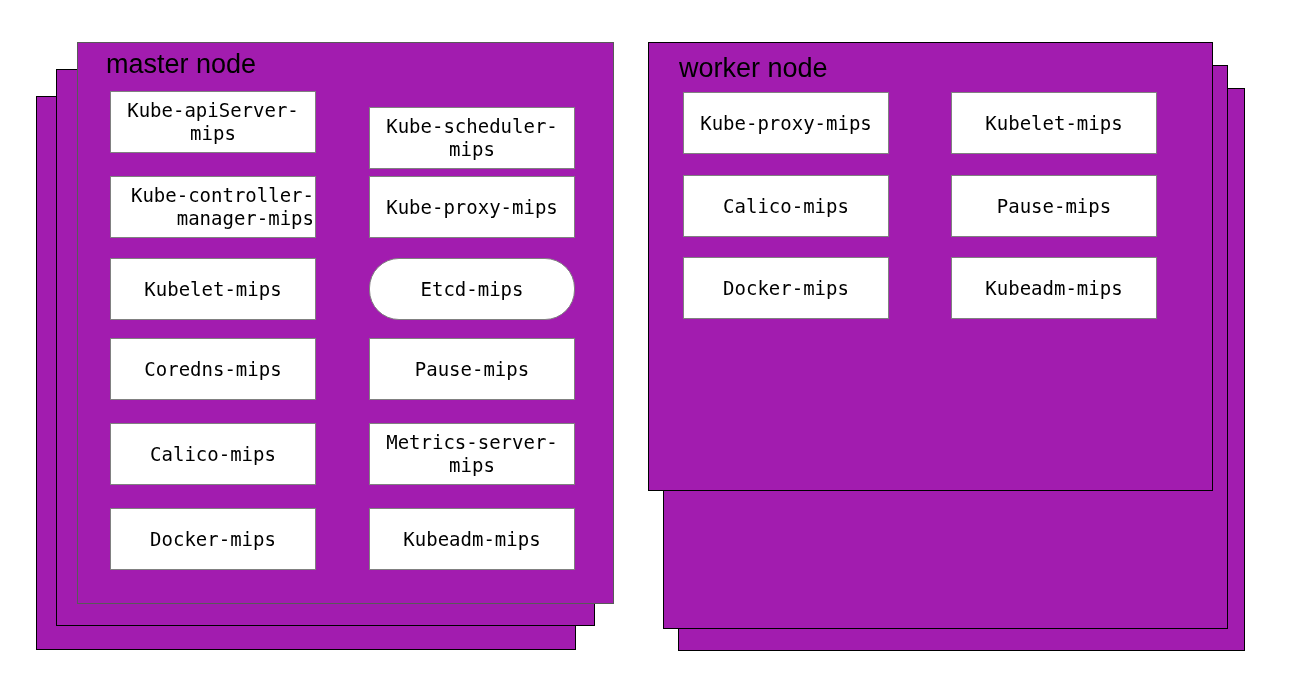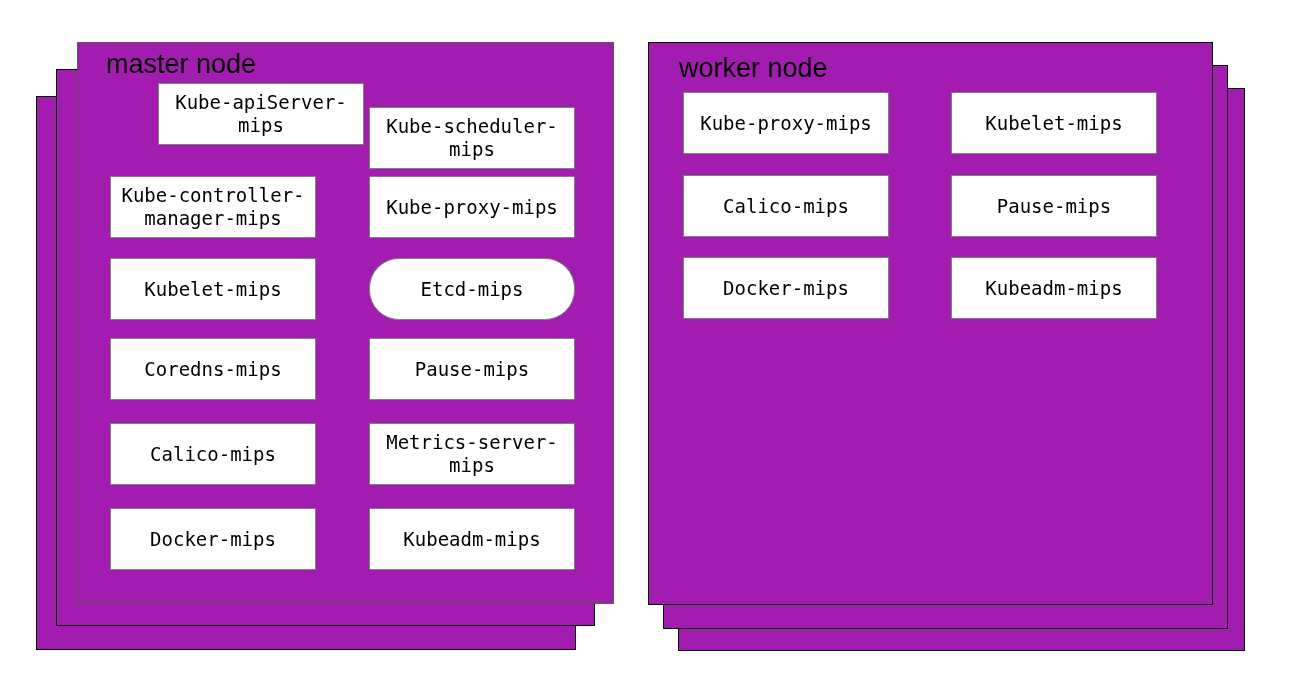--- a/index.html
+++ b/index.html
@@ -57,35 +57,35 @@
   <div class="layer" style="left:36px; top:96px; width:540px; height:554px;"></div>
   <div class="layer" style="left:56px; top:69px; width:539px; height:557px;"></div>
 
   <div class="layer" style="left:678px; top:88px; width:567px; height:563px;"></div>
   <div class="layer" style="left:663px; top:65px; width:565px; height:564px;"></div>
 
   <div class="layer front-gray" style="left:77px; top:42px; width:537px; height:562px;">
 
     <div class="node-title" style="left:28px; top:8px;">master node</div>
 
-    <div class="component" style="left:32px;  top:40px;margin-left:48px;">Kube-apiServer-mips</div>
+    <div class="component" style="left:32px;  top:48px;">Kube-apiServer-mips</div>
     <div class="component" style="left:291px; top:48px;margin-top:16px;">Kube-scheduler-mips</div>
-    <div class="component" style="left:32px;  top:133px;">Kube-controller-manager-mips</div>
+    <div class="component" style="left:32px;  top:133px;text-align:right;">Kube-controller-manager-mips</div>
     <div class="component" style="left:291px; top:133px;">Kube-proxy-mips</div>
     <div class="component" style="left:32px;  top:215px;">Kubelet-mips</div>
     <div class="component" style="left:291px; top:215px;border-radius:30px;">Etcd-mips</div>
     <div class="component" style="left:32px;  top:295px;">Coredns-mips</div>
     <div class="component" style="left:291px; top:295px;">Pause-mips</div>
     <div class="component" style="left:32px;  top:380px;">Calico-mips</div>
     <div class="component" style="left:291px; top:380px;">Metrics-server-mips</div>
     <div class="component" style="left:32px;  top:465px;">Docker-mips</div>
     <div class="component" style="left:291px; top:465px;">Kubeadm-mips</div>
   </div>
 
-  <div class="layer front-black" style="left:648px; top:42px; width:565px; height:563px;">
+  <div class="layer front-black" style="left:648px; top:42px; width:565px; height:449px;">
 
     <div class="node-title" style="left:30px; top:12px;">worker node</div>
 
     <div class="component" style="left:34px;  top:49px;">Kube-proxy-mips</div>
     <div class="component" style="left:302px; top:49px;">Kubelet-mips</div>
     <div class="component" style="left:34px;  top:132px;">Calico-mips</div>
     <div class="component" style="left:302px; top:132px;">Pause-mips</div>
     <div class="component" style="left:34px;  top:214px;">Docker-mips</div>
     <div class="component" style="left:302px; top:214px;">Kubeadm-mips</div>
   </div>

